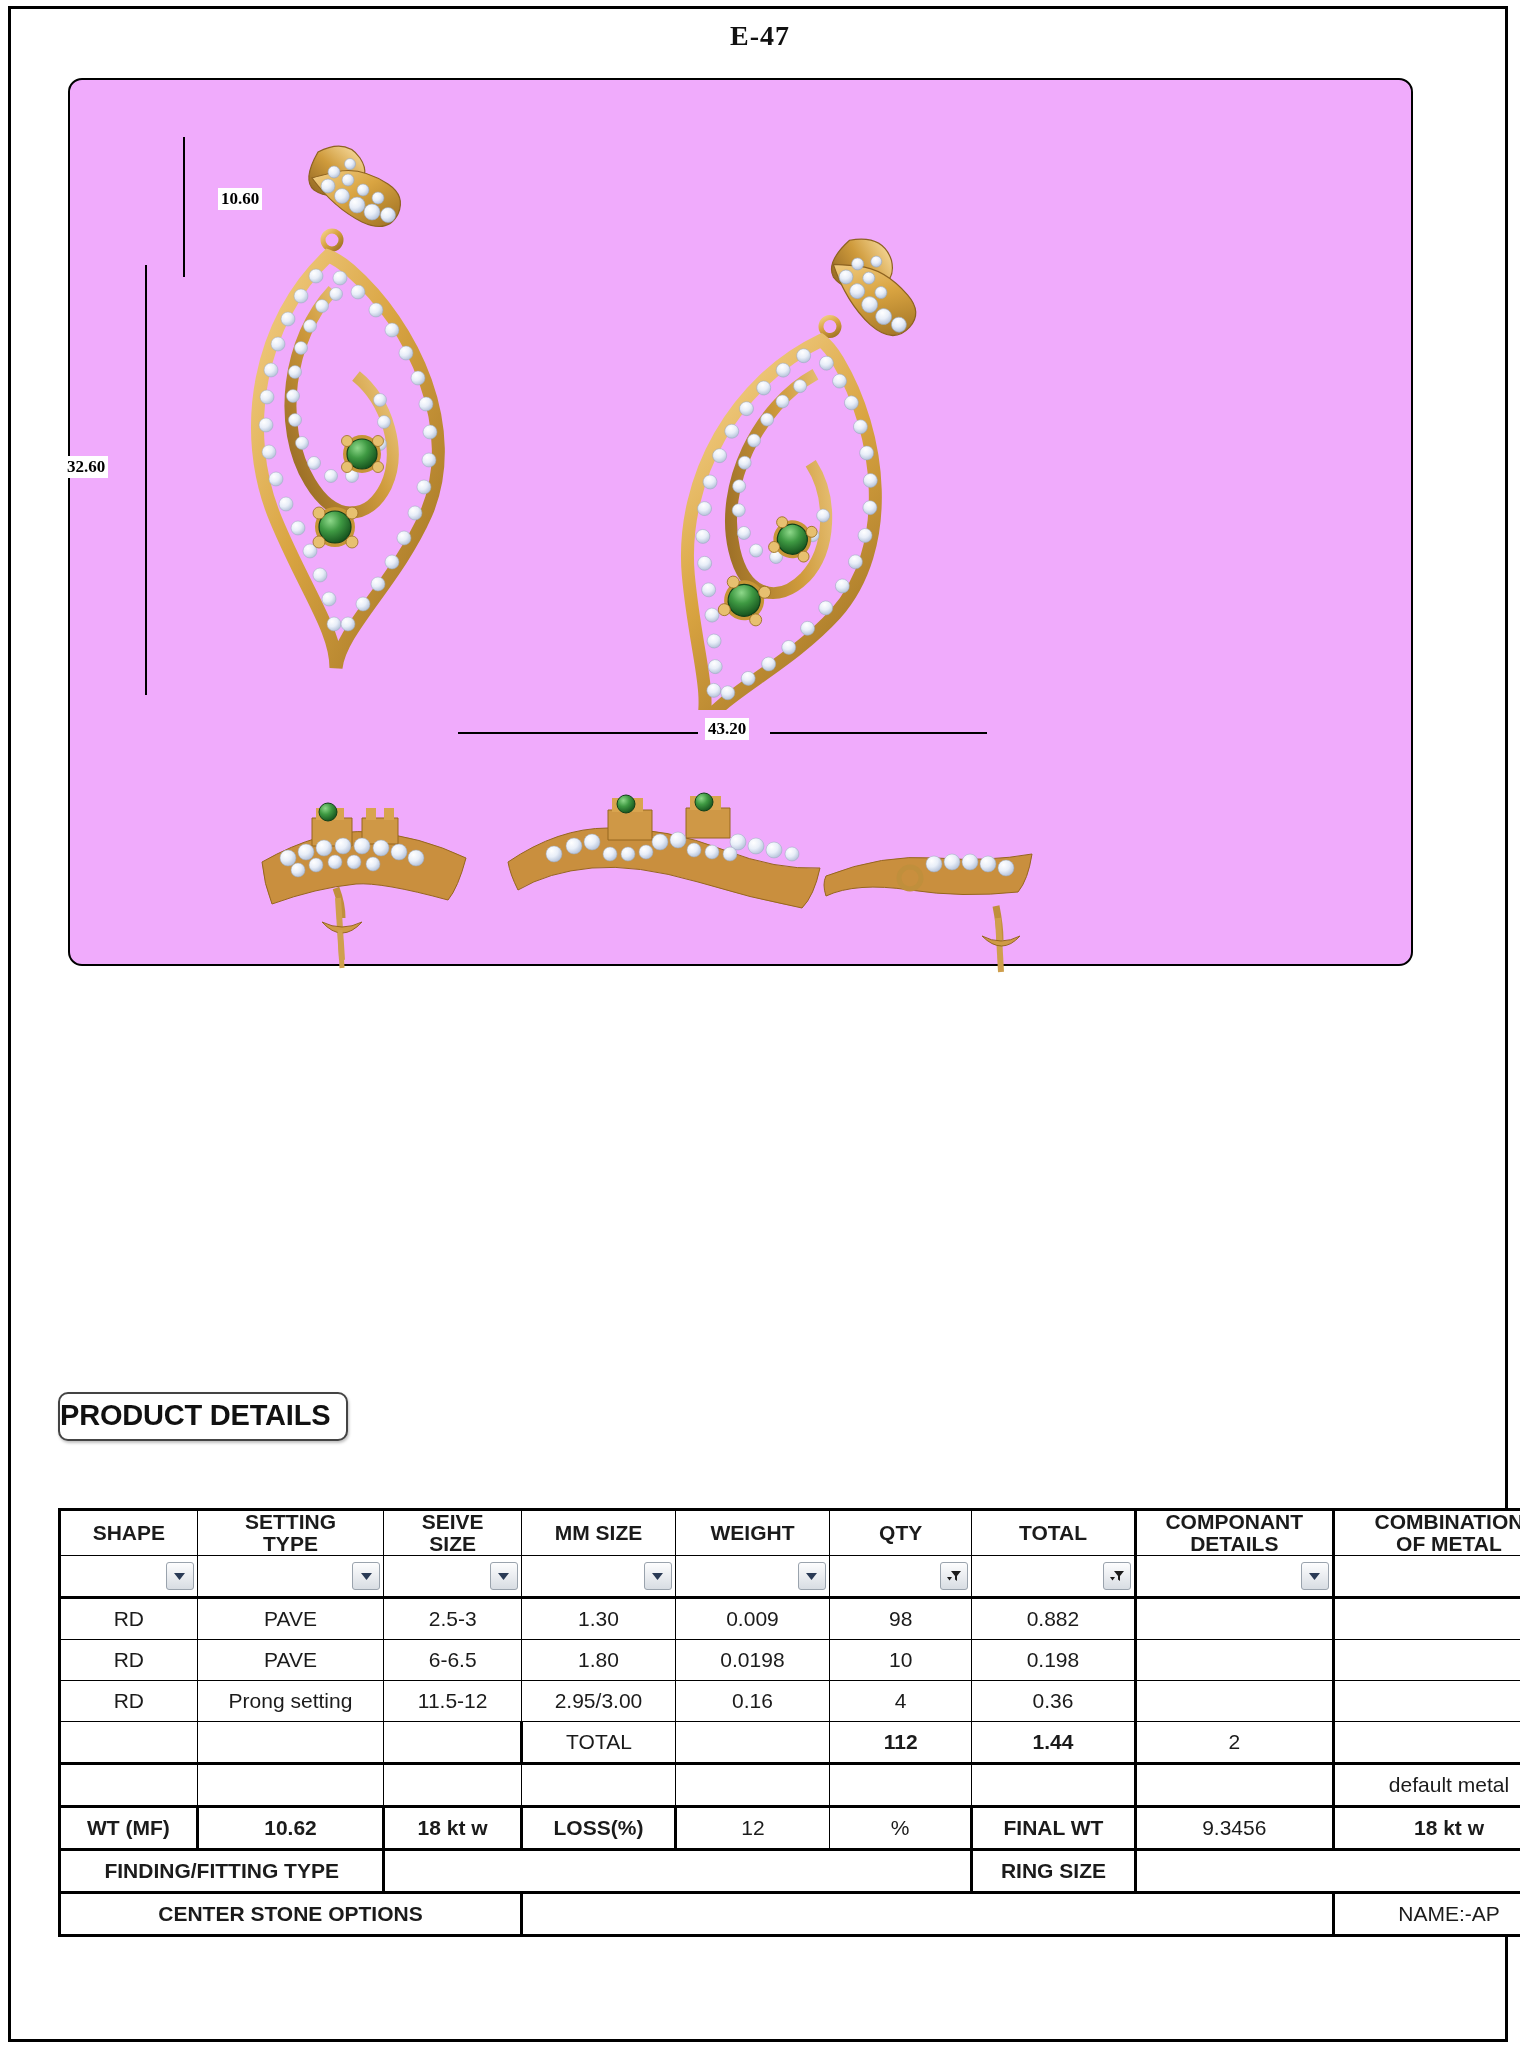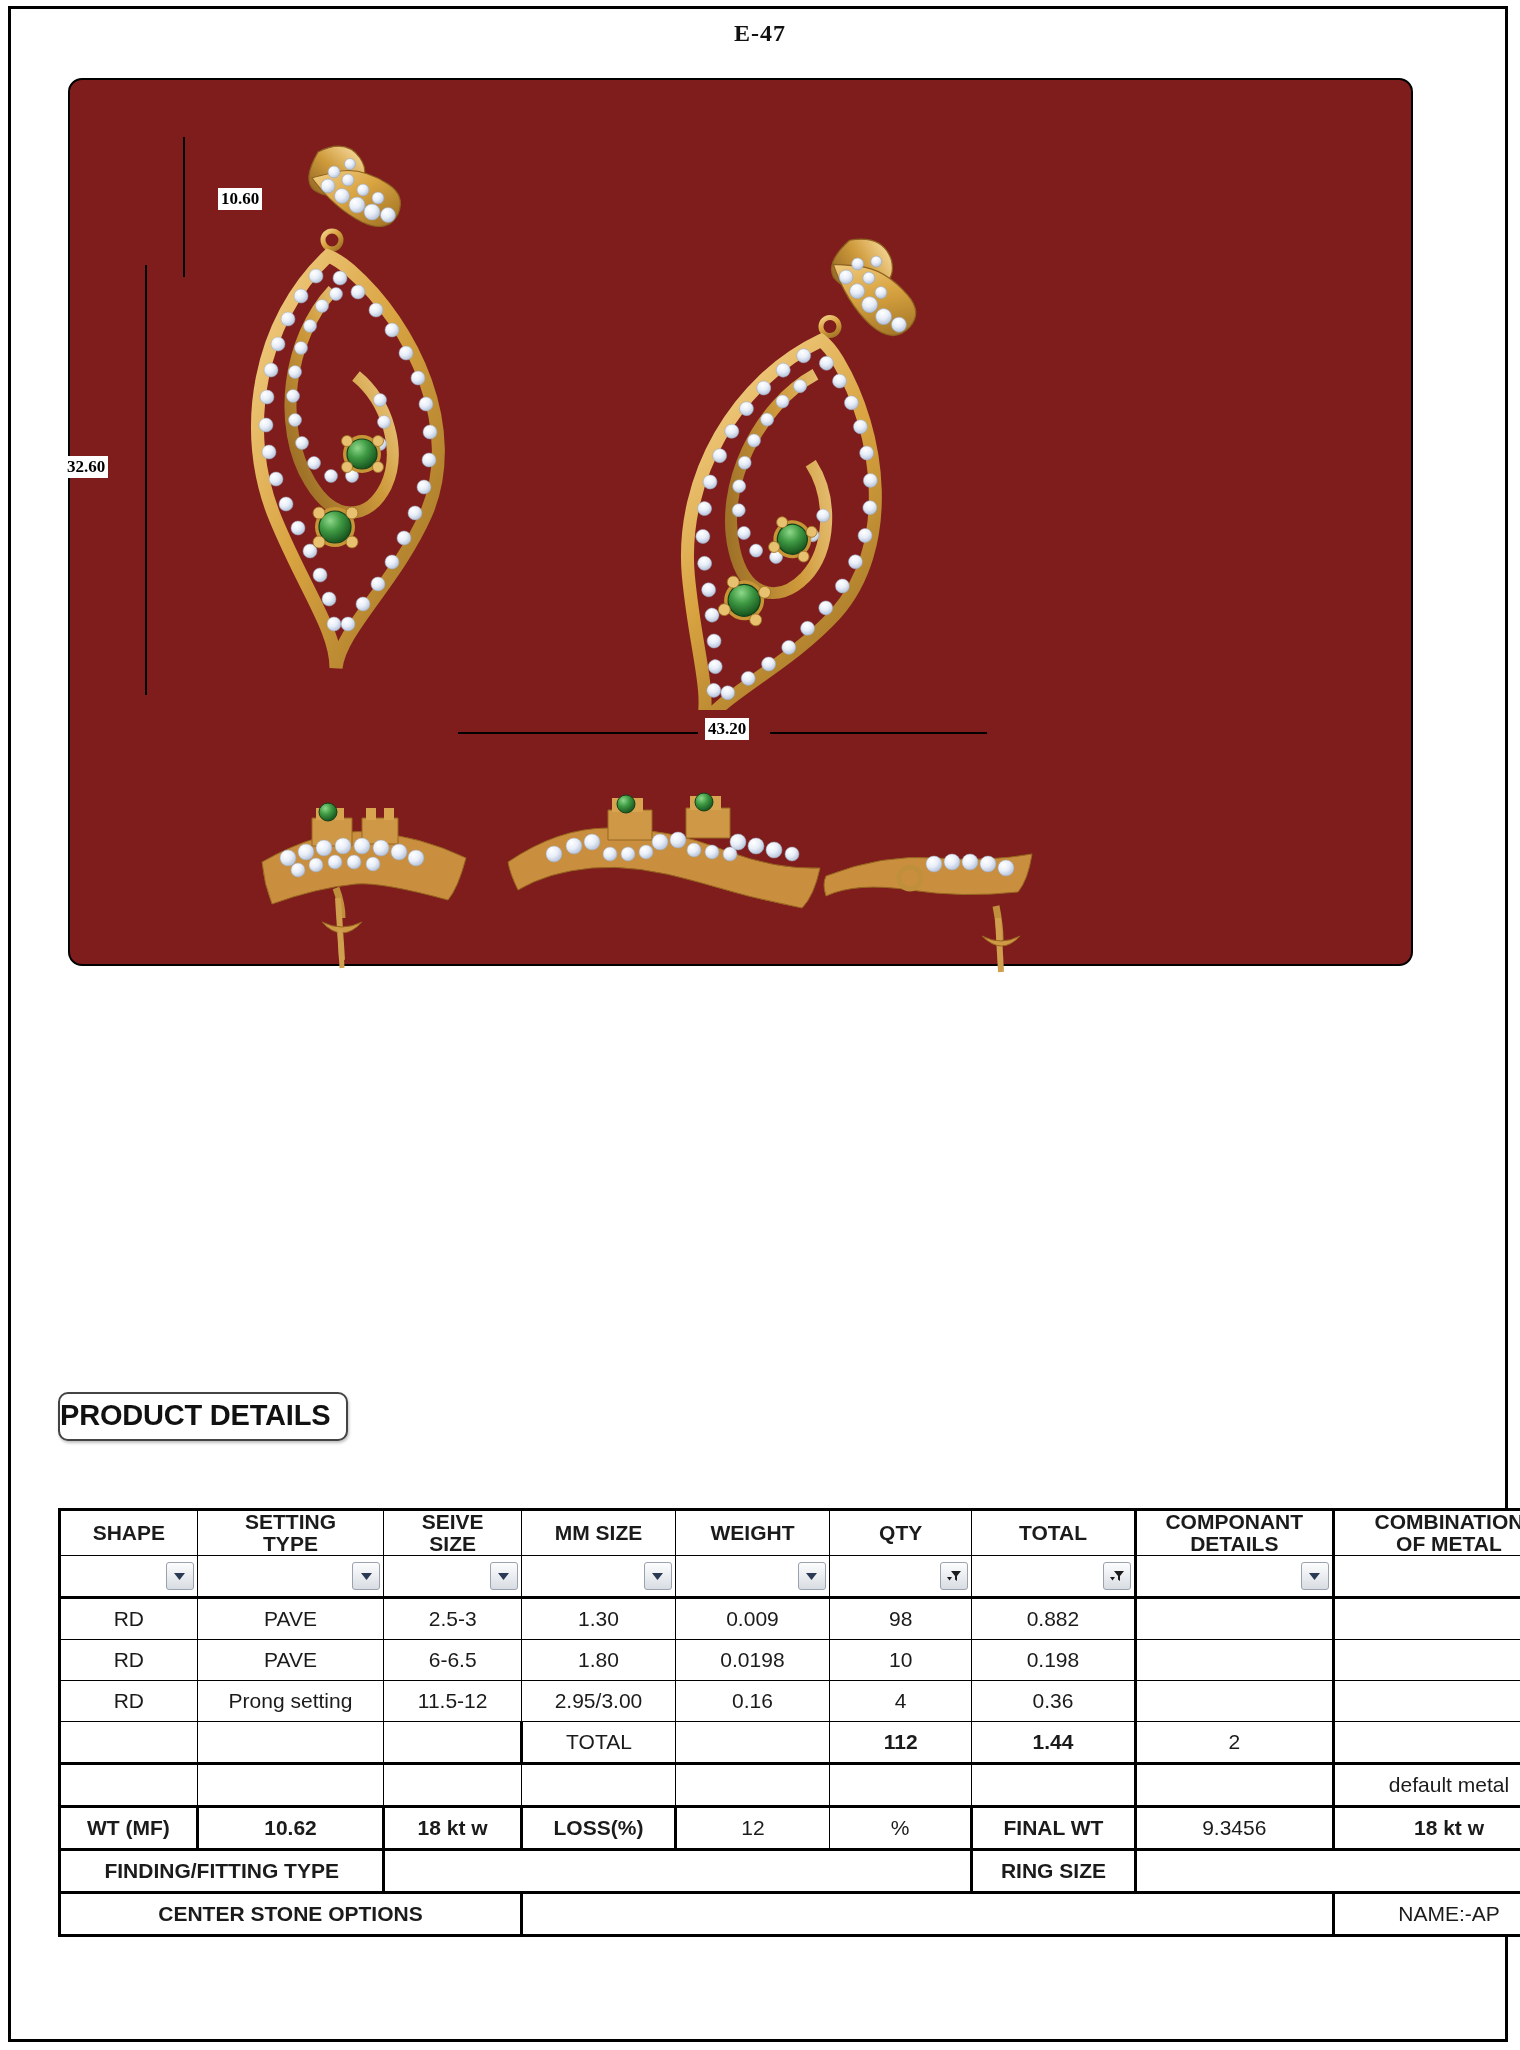--- a/index.html
+++ b/index.html
@@ -11,28 +11,28 @@
     overflow:hidden;
   }
   
   #page-frame{
     position:absolute;left:8px;top:6px;width:1500px;height:2036px;
     border:3px solid #000;box-sizing:border-box;
   }
   
   #title{
     position:absolute;left:0;top:20px;width:1520px;text-align:center;
-    font-family:"Liberation Serif",serif;font-weight:bold;font-size:24px;
+    font-family:"Liberation Serif",serif;font-weight:bold;font-size:28px;
     letter-spacing:1px;color:#111;
   }
   
   #image-panel{
     position:absolute;left:68px;top:78px;width:1345px;height:888px;
     border:2px solid #000;border-radius:14px;box-sizing:border-box;
-    background:#7f1d1d;
+    background:#f0abfc;
   }
   
   .dim-label{
     position:absolute;font-family:"Liberation Serif",serif;font-weight:bold;
     font-size:17px;color:#000;background:#fff;padding:1px 3px;white-space:nowrap;
   }
   .dim-line-v{position:absolute;width:2px;background:#000;}
   .dim-line-h{position:absolute;height:2px;background:#000;}
 
   

